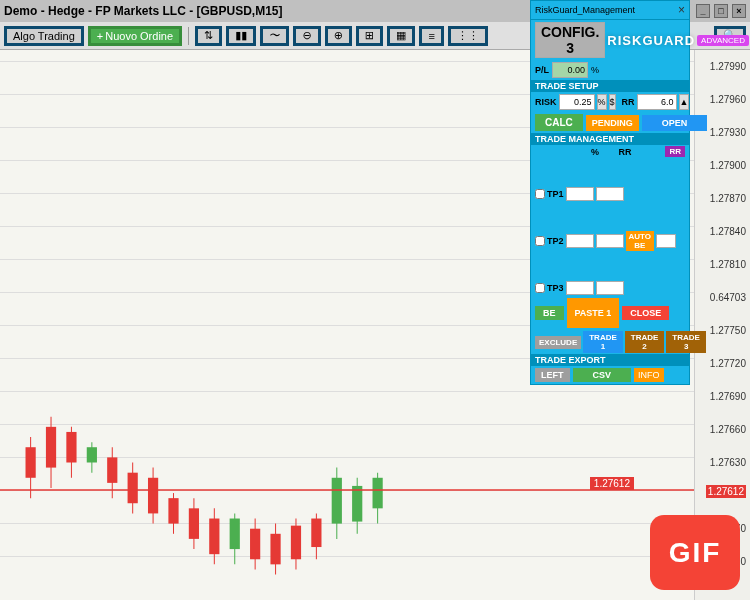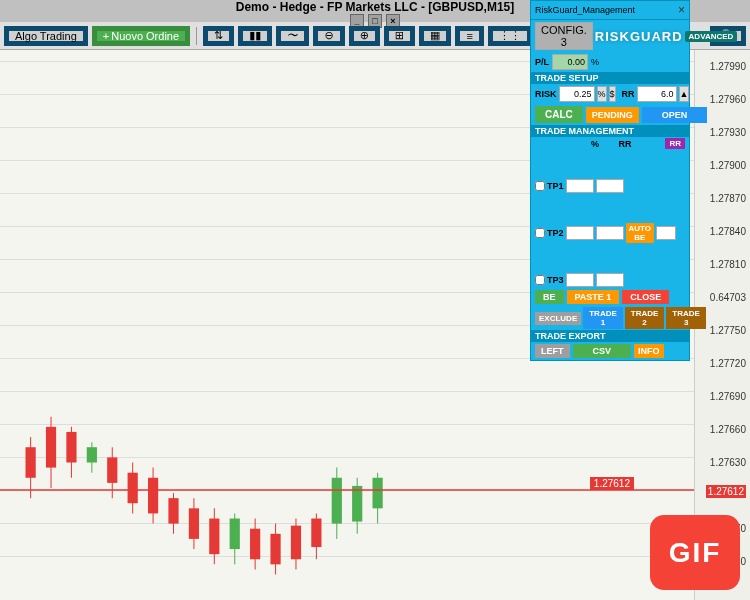--- a/index.html
+++ b/index.html
@@ -16,21 +16,20 @@
     #title-bar {
       background: #c0c0c0;
       height: 22px;
       display: flex;
       align-items: center;
       justify-content: space-between;
       padding: 0 4px;
       font-size: 12px;
       font-weight: bold;
       color: #000;
-      flex-direction: column;
     }
     #title-bar-controls {
       display: flex;
       gap: 4px;
     }
     .title-btn {
       width: 14px; height: 14px;
       background: #a0a0a0;
       border: 1px solid #666;
       font-size: 9px;
@@ -43,21 +42,21 @@
       background: #e0e0e0;
       height: 28px;
       display: flex;
       align-items: center;
       padding: 0 4px;
       gap: 4px;
       border-bottom: 1px solid #aaa;
     }
     .toolbar-btn {
       background: #d0d0d0;
-      border: 5px solid #0c4a6e;
+      border: 3px solid #0c4a6e;
       padding: 2px 6px;
       font-size: 11px;
       cursor: pointer;
       height: 20px;
       display: flex;
       align-items: center;
       gap: 2px;
     }
     .toolbar-btn.green-btn { background: #4caf50; color: white; border-color: #388e3c; }
     .toolbar-separator { width: 1px; height: 18px; background: #999; margin: 0 2px; }
@@ -133,37 +132,37 @@
     #rg-title-row {
       display: flex;
       align-items: center;
       gap: 2px;
       padding: 2px 4px 2px;
     }
     .rg-tab {
       background: #e0e0e0;
       border: 1px solid #aaa;
       padding: 1px 5px;
-      font-size: 11px;
-      font-weight: normal;
+      font-size: 14px;
+      font-weight: bold;
       cursor: pointer;
     }
     .rg-tab.active { background: #b0b0b0; }
     .rg-brand {
       font-size: 13px;
       font-weight: bold;
       color: #fff;
       letter-spacing: 1px;
       text-shadow: 0 0 4px rgba(0,0,0,0.3);
     }
     .rg-advanced-badge {
-      background: #0f766e;
+      background: #d946ef;
       color: white;
       font-size: 8px;
-      font-weight: bold;
+      font-weight: normal;
       padding: 1px 4px;
       border-radius: 2px;
     }
     .rg-close-btn {
       cursor: pointer;
       font-size: 12px;
       color: #333;
       background: none;
       border: none;
     }
@@ -318,21 +317,21 @@
       font-weight: bold;
       padding: 2px 8px;
       cursor: pointer;
     }
     .btn-paste1 {
       background: #ff9800;
       color: white;
       border: none;
       font-size: 9px;
       font-weight: bold;
-      padding: 2px 8px;
+      padding: 10px 8px;
       cursor: pointer;
     }
     .btn-close-trade {
       background: #f44336;
       color: white;
       border: none;
       font-size: 9px;
       font-weight: bold;
       padding: 2px 8px;
       cursor: pointer;
@@ -388,21 +387,21 @@
       font-size: 9px;
       font-weight: bold;
       padding: 2px 20px;
       cursor: pointer;
     }
     .btn-info {
       background: #ff9800;
       color: white;
       border: none;
       font-size: 9px;
-      font-weight: bold;
+      font-weight: normal;
       padding: 2px 4px;
       cursor: pointer;
     }
 
     
     #gif-badge {
       position: absolute;
       bottom: 10px;
       right: 10px;
       background: #f44336;

